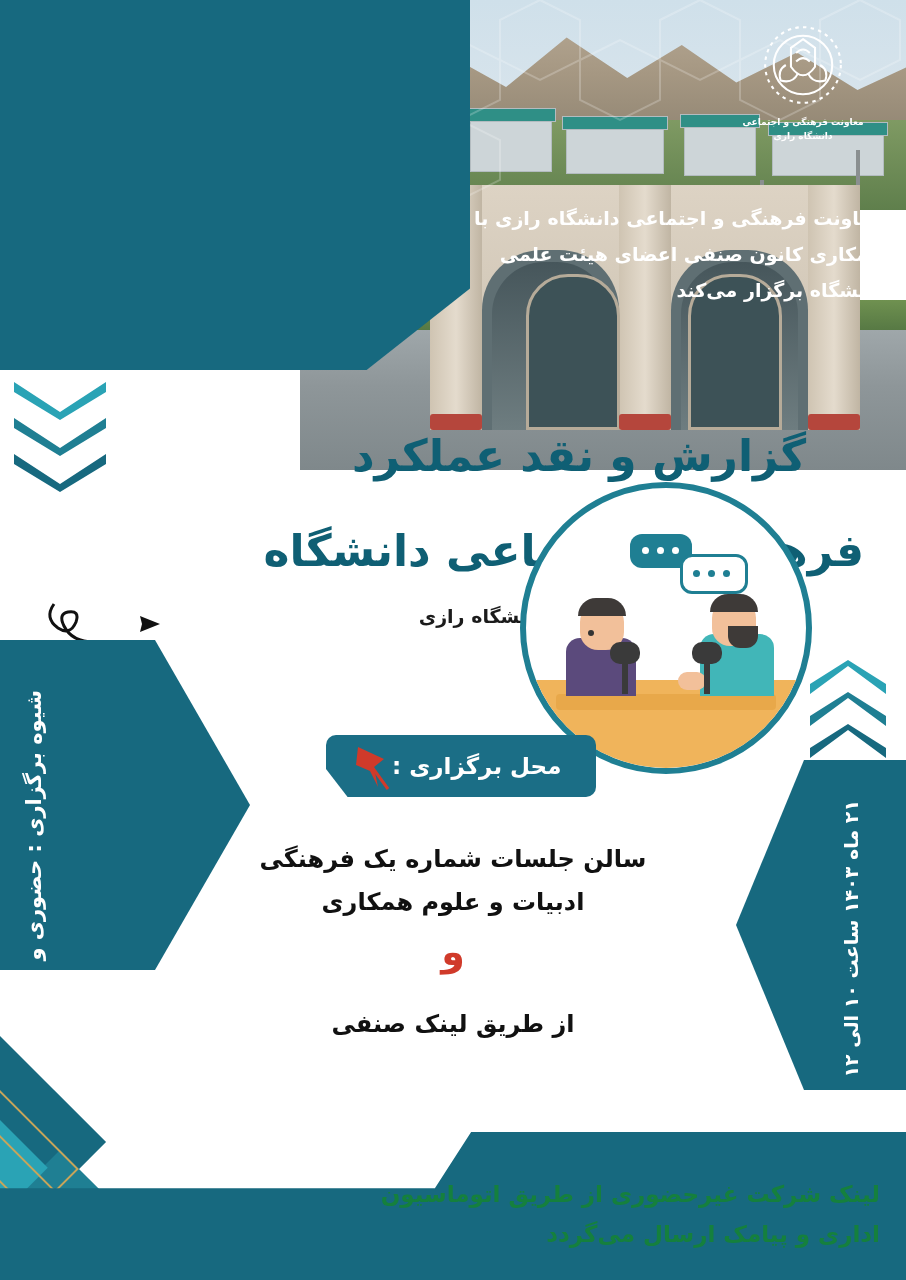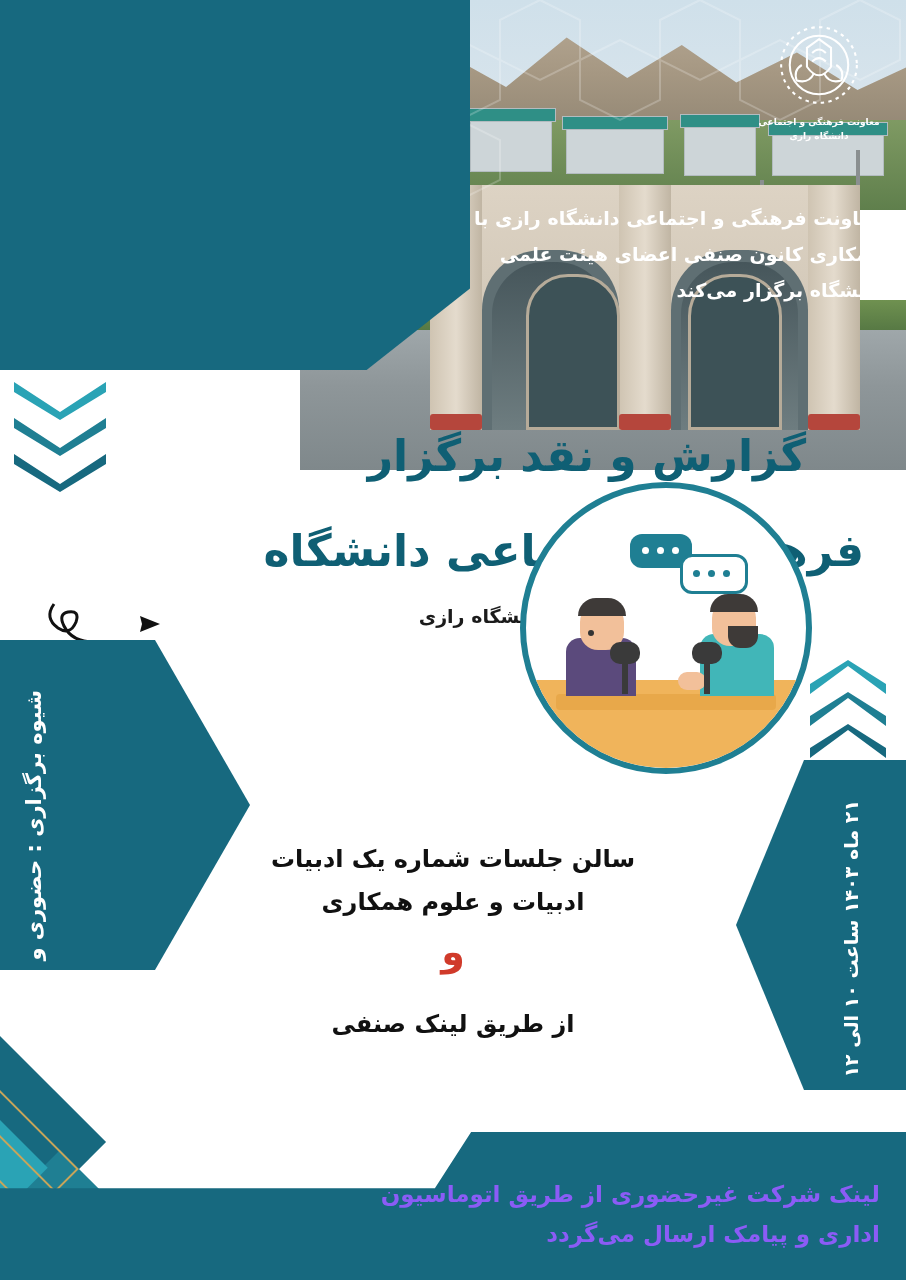--- a/index.html
+++ b/index.html
@@ -105,21 +105,21 @@
   .top-teal {
     position: absolute;
     top: 0; left: 0;
     width: 470px; height: 370px;
     background: #17697f;
     clip-path: polygon(0 0, 100% 0, 100% 78%, 78% 100%, 0 100%);
   }
 
   .logos {
     position: absolute;
-    top: 22px; right: 22px;
+    top: 22px; right: 38px;
     display: flex;
     flex-direction: row-reverse;
     gap: 26px;
     align-items: flex-end;
   }
   .logo-wrap { text-align: center; width: 130px; }
   .logo-cap {
     color: #ffffff;
     font-size: 9px;
     line-height: 1.5;
@@ -328,21 +328,21 @@
     position: absolute;
     bottom: 0; left: 0;
     width: 906px; height: 148px;
     background: #17697f;
     clip-path: polygon(0 38%, 48% 38%, 52% 0, 100% 0, 100% 100%, 0 100%);
   }
   .bottom-text {
     position: absolute;
     bottom: 26px; right: 26px;
     width: 500px;
-    color: #8b5cf6;
+    color: #15803d;
     font-size: 23px;
     font-weight: bold;
     line-height: 1.75;
     text-align: right;
   }
 </style>
 </head>
 <body>
 
 <div class="poster">
@@ -427,21 +427,21 @@
   <svg class="chev-down" style="top:382px;" viewBox="0 0 92 38">
     <polygon points="0,0 46,30 92,0 92,10 46,38 0,10" fill="#2aa3b5"></polygon>
   </svg>
   <svg class="chev-down" style="top:418px;" viewBox="0 0 92 38">
     <polygon points="0,0 46,30 92,0 92,10 46,38 0,10" fill="#1f7f93"></polygon>
   </svg>
   <svg class="chev-down" style="top:454px;" viewBox="0 0 92 38">
     <polygon points="0,0 46,30 92,0 92,10 46,38 0,10" fill="#17697f"></polygon>
   </svg>
 
-  <div class="title1">گزارش و نقد برگزار</div>
+  <div class="title1">گزارش و نقد عملکرد</div>
   <div class="title2">فرهنگی و اجتماعی دانشگاه</div>
   <div class="subtitle">ویژه اعضای هیئت علمی دانشگاه رازی</div>
 
   <svg class="arrow-squiggle" viewBox="0 0 120 60">
     <path d="M14 12 q-10 14 4 24 q12 8 18 -6 q4 -12 -8 -10 q-10 2 -4 14 q8 16 30 16 q30 0 52 0" fill="none" stroke="#111111" stroke-width="3"></path>
     <polygon points="120,32 100,24 102,32 100,40" fill="#111111"></polygon>
   </svg>
 
   <div class="circle-ill">
     <div class="ci-floor"></div>
@@ -488,23 +488,30 @@
   <svg class="chev-up" style="top:660px;" viewBox="0 0 76 34">
     <polygon points="0,34 38,6 76,34 76,24 38,0 0,24" fill="#2aa3b5"></polygon>
   </svg>
   <svg class="chev-up" style="top:692px;" viewBox="0 0 76 34">
     <polygon points="0,34 38,6 76,34 76,24 38,0 0,24" fill="#1f7f93"></polygon>
   </svg>
   <svg class="chev-up" style="top:724px;" viewBox="0 0 76 34">
     <polygon points="0,34 38,6 76,34 76,24 38,0 0,24" fill="#17697f"></polygon>
   </svg>
 
+  <div class="venue-pill">
+    <span>محل برگزاری :</span>
+    <svg class="pin-icon" viewBox="0 0 46 48">
+      <path d="M10 4 L36 16 L26 24 L30 44 L22 28 L8 22 Z" fill="#d03a2a"></path>
+      <path d="M24 24 L40 46" stroke="#d03a2a" stroke-width="3" fill="none"></path>
+    </svg>
+  </div>
 
   <div class="venue-lines">
-    <div>سالن جلسات شماره یک ادبیات</div>
+    <div>سالن جلسات شماره یک فرهنگی</div>
     <div>ادبیات و علوم همکاری</div>
   </div>
 
   <div class="va-word">و</div>
   <div class="virtual-line">از طریق لینک صنفی</div>
 
   <div class="bl-shape" style="top:1036px; left:0; width:150px; height:150px; transform:rotate(45deg); transform-origin:top left; background:#17697f;"></div>
   <div class="bl-shape" style="top:1150px; left:60px; width:120px; height:120px; transform:rotate(45deg); transform-origin:top left; background:#1f7f93;"></div>
   <div class="bl-shape" style="top:1090px; left:-30px; width:110px; height:110px; transform:rotate(45deg); transform-origin:top left; background:#2aa3b5;"></div>
   <div class="gold-line" style="top:1060px; left:-30px; width:150px; height:150px; transform:rotate(45deg); transform-origin:top left;"></div>

